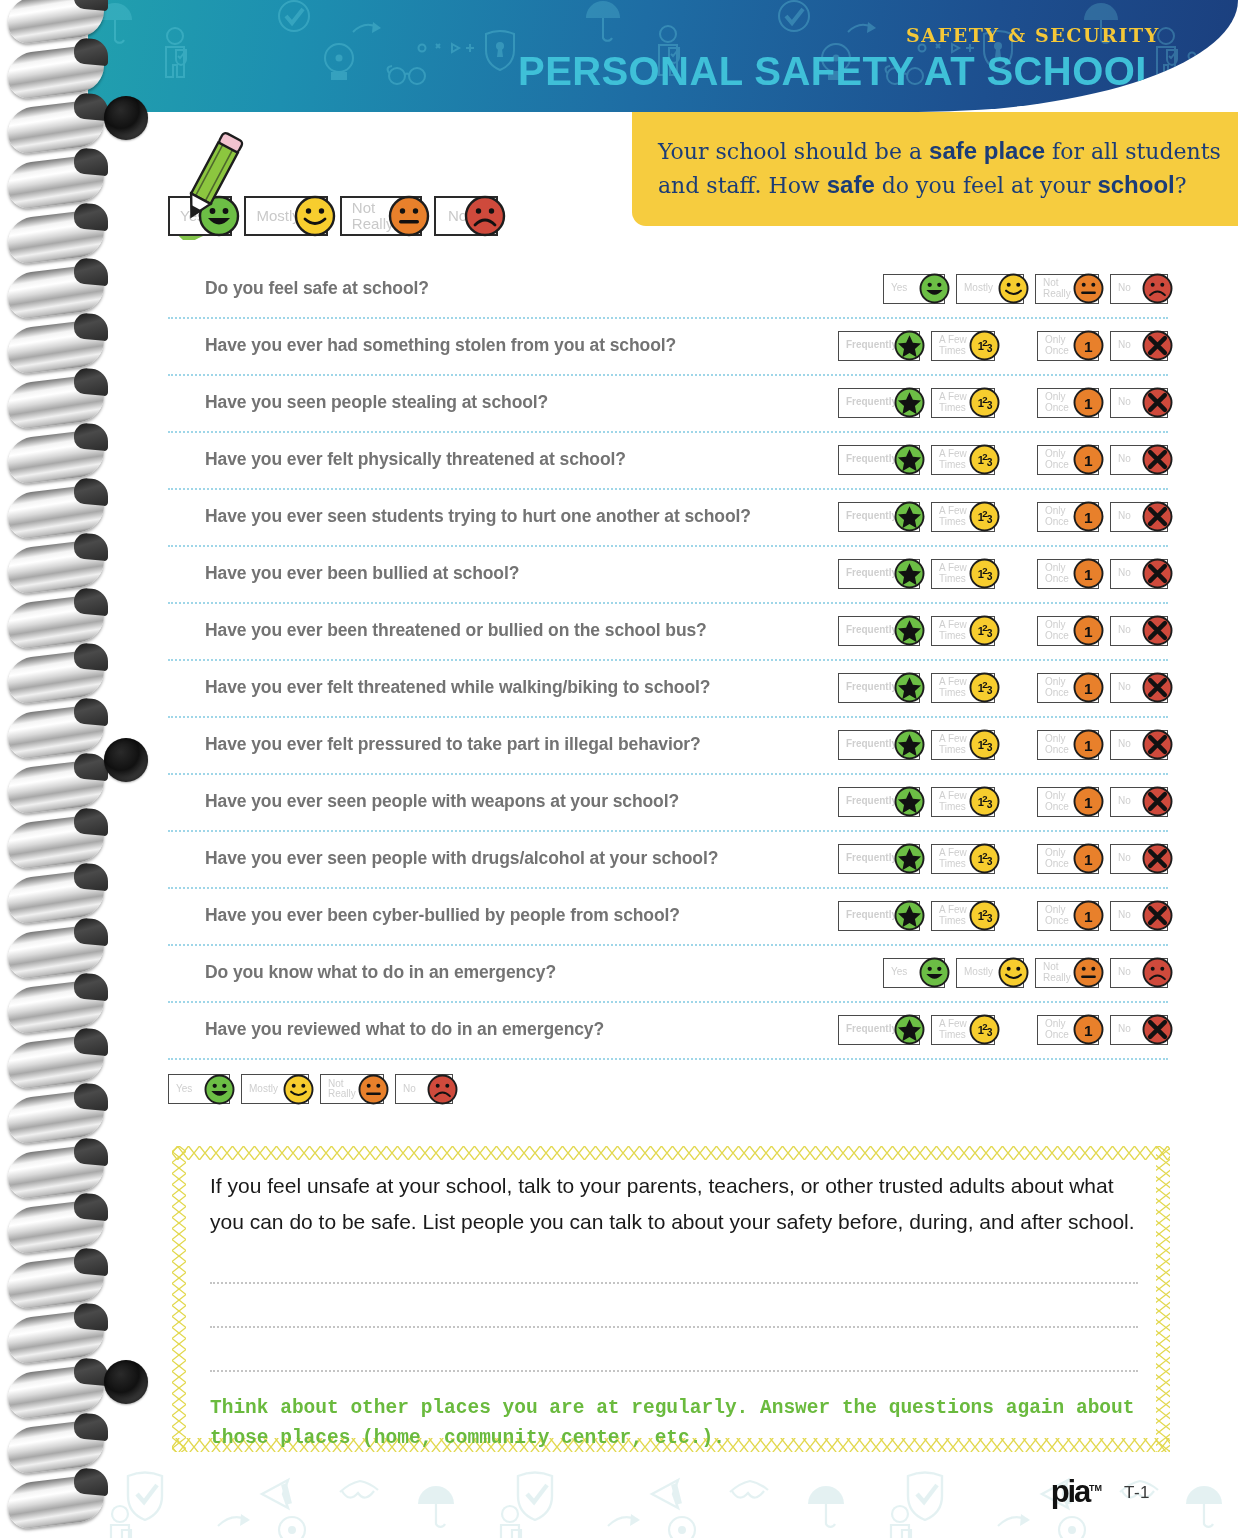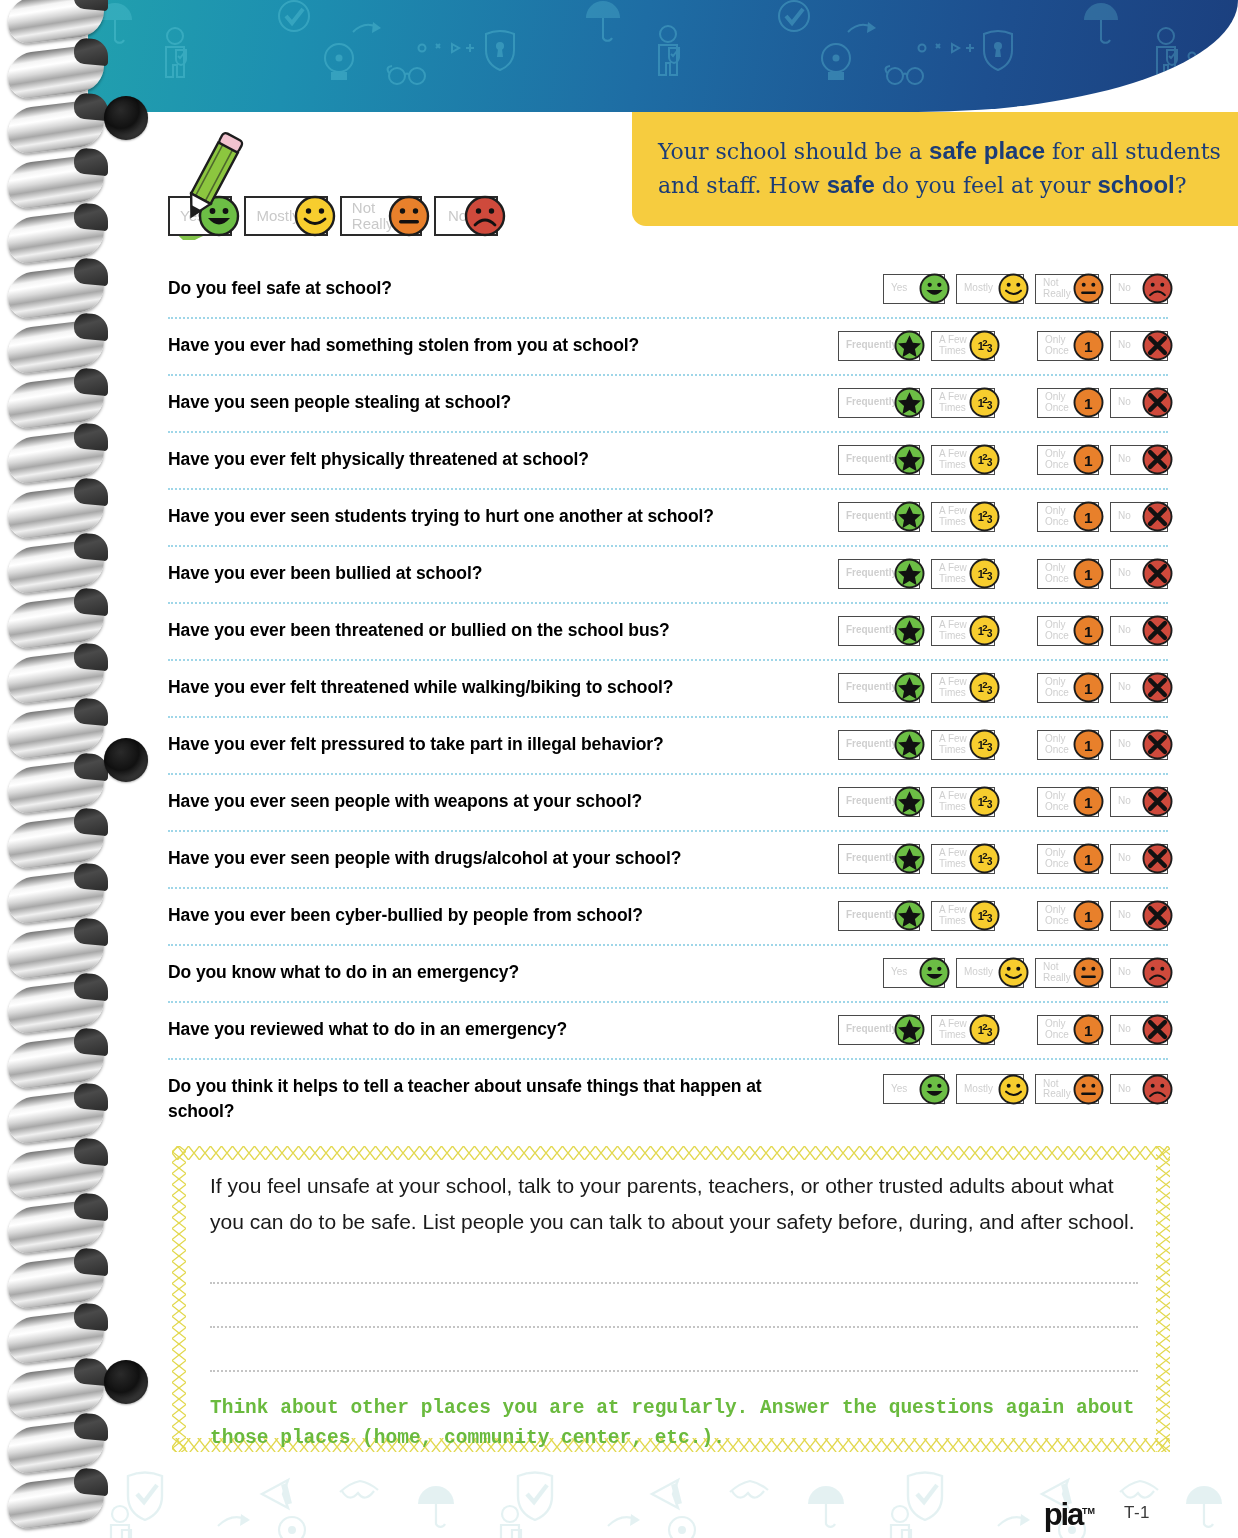--- a/index.html
+++ b/index.html
@@ -176,24 +176,25 @@
     justify-content: space-between;
     min-height: 57px;
     border-bottom: 2px dotted #9fd6e8;
     padding-bottom: 2px;
   }
   .qrow.tall { min-height: 75px; align-items: flex-start; padding-top: 14px; }
   .qrow:last-child { border-bottom: none; }
   .qtext {
     font-size: 17.5px;
     font-weight: 700;
-    color: #000000;
+    color: #737373;
     line-height: 1.45;
     max-width: 600px;
     letter-spacing: -.1px;
+    margin-left: 37px;
   }
 
   .scale {
     display: flex;
     gap: 11px;
     align-items: center;
     flex-shrink: 0;
   }
   .opt {
     position: relative;
@@ -265,24 +266,24 @@
   .footer {
     position: absolute;
     left: 88px; bottom: 0;
     width: 1150px; height: 84px;
     overflow: hidden;
     z-index: 4;
   }
   .footer-doodles { position: absolute; inset: 0; opacity: .42; }
   .foot-right {
     position: absolute;
-    right: 88px; bottom: 10px;
+    right: 88px; bottom: 33px;
     display: flex;
-    align-items: flex-start;
-    gap: 29px;
+    align-items: flex-end;
+    gap: 22px;
     z-index: 3;
   }
   .logo {
     font-family: "Liberation Sans", sans-serif;
     font-weight: 700;
     font-size: 31px;
     letter-spacing: -2.2px;
     color: #111;
     line-height: .8;
     position: relative;
@@ -360,20 +361,24 @@
         <use href="#hd-arrow" x="760" y="22"></use>
         <use href="#hd-bell" x="732" y="42"></use>
         <use href="#hd-glasses" x="798" y="66"></use>
         <use href="#hd-shield" x="896" y="30"></use>
         <use href="#hd-bits" x="830" y="44"></use>
         <use href="#hd-umbrella" x="996" y="6"></use>
         <use href="#hd-person" x="1066" y="28"></use>
         <use href="#hd-bits" x="1100" y="52"></use>
       </g>
     </svg>
+    <div class="header-text">
+      <div class="kicker">SAFETY &amp; SECURITY</div>
+      <div class="h-title">PERSONAL SAFETY AT SCHOOL</div>
+    </div>
   </div>
 
   <div class="callout">
     <p><span>Your school should be a </span><b>safe place</b><span> for all students and staff. How </span><b>safe</b><span> do you feel at your </span><b>school</b><span>?</span></p>
   </div>
 
   <svg class="scribble" viewBox="0 0 66 44">
     <path d="M4,34 q14,-16 26,-12 q-18,4 -24,14 q16,-12 30,-10 q-20,6 -26,16 q18,-12 32,-10 q-22,8 -28,14" stroke="#7dc242" stroke-width="7" fill="none" stroke-linecap="round" opacity=".95"></path>
   </svg>
 
@@ -950,21 +955,20 @@
           <div class="opt">
             <div class="opt-box w-no">No</div>
             <svg class="opt-icon" viewBox="0 0 42 42">
               <circle cx="21" cy="21" r="19" fill="#cf4a3c" stroke="#1d1d1d" stroke-width="2.6"></circle>
               <path d="M11,11 L31,31 M31,11 L11,31" stroke="#111" stroke-width="6" stroke-linecap="round"></path>
             </svg>
           </div>
         </div>
       </div>
       <div class="qrow tall">
-        <div class="qtext">Do you think it helps to tell a teacher about unsafe things that happen at school?</div>
         <div class="scale">
           <div class="opt">
             <div class="opt-box w-yes">Yes</div>
             <svg class="opt-icon" viewBox="0 0 42 42">
               <circle cx="21" cy="21" r="19" fill="#6cbe45" stroke="#1d1d1d" stroke-width="2.6"></circle>
               <circle cx="14.5" cy="16" r="2.9" fill="#111"></circle>
               <circle cx="27.5" cy="16" r="2.9" fill="#111"></circle>
               <path d="M10,23 q11,13 22,0 Z" fill="#111"></path>
             </svg>
           </div>

